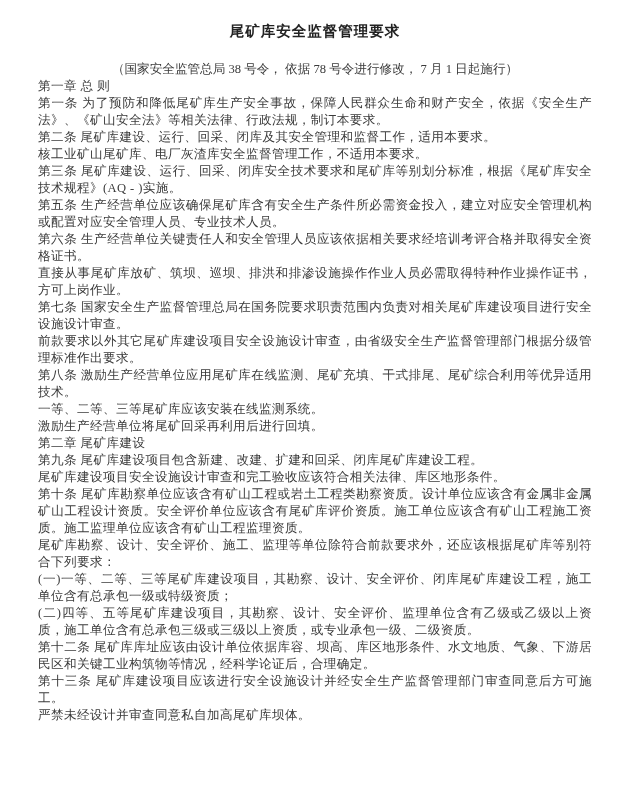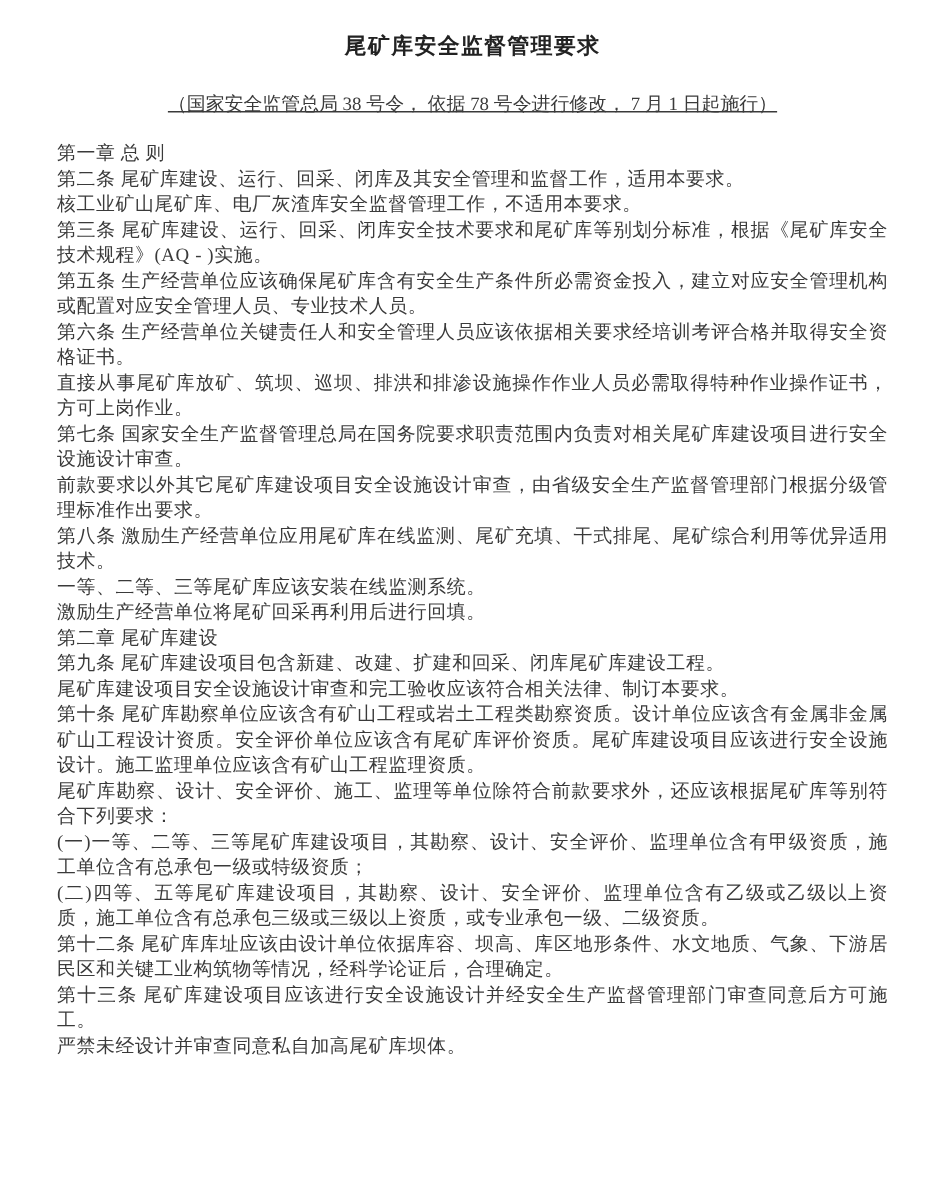--- a/index.html
+++ b/index.html
@@ -27,23 +27,22 @@
     font-size: 14.5px;
     line-height: 18px;
     color: #222222;
     letter-spacing: 1px;
     margin-bottom: 21px;
   }
   .subtitle {
     text-align: center;
     font-size: 12.6px;
     line-height: 17px;
-    margin-bottom: 16px;
+    margin-bottom: 0;
     white-space: nowrap;
-    text-decoration: underline;
   }
   .doc-body {
     font-size: 12.6px;
     line-height: 17px;
     text-align: justify;
     letter-spacing: 0.4px;
   }
   .doc-body p.para {
     margin: 0;
     padding: 0;
@@ -51,35 +50,36 @@
   }
 </style>
 </head>
 <body>
 
 <div class="page">
   <div class="title">尾矿库安全监督管理要求</div>
   <div class="subtitle">（国家安全监管总局 38 号令， 依据 78 号令进行修改， 7 月 1 日起施行）</div>
   <div class="doc-body">
       <p class="para">第一章 总 则</p>
+      <p class="para">第一条 为了预防和降低尾矿库生产安全事故，保障人民群众生命和财产安全，依据《安全生产法》、《矿山安全法》等相关法律、行政法规，制订本要求。</p>
       <p class="para">第二条 尾矿库建设、运行、回采、闭库及其安全管理和监督工作，适用本要求。</p>
       <p class="para">核工业矿山尾矿库、电厂灰渣库安全监督管理工作，不适用本要求。</p>
       <p class="para">第三条 尾矿库建设、运行、回采、闭库安全技术要求和尾矿库等别划分标准，根据《尾矿库安全技术规程》(AQ - )实施。</p>
       <p class="para">第五条 生产经营单位应该确保尾矿库含有安全生产条件所必需资金投入，建立对应安全管理机构或配置对应安全管理人员、专业技术人员。</p>
       <p class="para">第六条 生产经营单位关键责任人和安全管理人员应该依据相关要求经培训考评合格并取得安全资格证书。</p>
       <p class="para">直接从事尾矿库放矿、筑坝、巡坝、排洪和排渗设施操作作业人员必需取得特种作业操作证书，方可上岗作业。</p>
       <p class="para">第七条 国家安全生产监督管理总局在国务院要求职责范围内负责对相关尾矿库建设项目进行安全设施设计审查。</p>
       <p class="para">前款要求以外其它尾矿库建设项目安全设施设计审查，由省级安全生产监督管理部门根据分级管理标准作出要求。</p>
       <p class="para">第八条 激励生产经营单位应用尾矿库在线监测、尾矿充填、干式排尾、尾矿综合利用等优异适用技术。</p>
       <p class="para">一等、二等、三等尾矿库应该安装在线监测系统。</p>
       <p class="para">激励生产经营单位将尾矿回采再利用后进行回填。</p>
       <p class="para">第二章 尾矿库建设</p>
       <p class="para">第九条 尾矿库建设项目包含新建、改建、扩建和回采、闭库尾矿库建设工程。</p>
-      <p class="para">尾矿库建设项目安全设施设计审查和完工验收应该符合相关法律、制订本要求。</p>
-      <p class="para">第十条 尾矿库勘察单位应该含有矿山工程或岩土工程类勘察资质。设计单位应该含有金属非金属矿山工程设计资质。安全评价单位应该含有尾矿库评价资质。尾矿库建设项目应该进行安全设施设计。施工监理单位应该含有矿山工程监理资质。</p>
+      <p class="para">尾矿库建设项目安全设施设计审查和完工验收应该符合相关法律、库区地形条件。</p>
+      <p class="para">第十条 尾矿库勘察单位应该含有矿山工程或岩土工程类勘察资质。设计单位应该含有金属非金属矿山工程设计资质。安全评价单位应该含有尾矿库评价资质。施工单位应该含有矿山工程施工资质。施工监理单位应该含有矿山工程监理资质。</p>
       <p class="para">尾矿库勘察、设计、安全评价、施工、监理等单位除符合前款要求外，还应该根据尾矿库等别符合下列要求：</p>
-      <p class="para">(一)一等、二等、三等尾矿库建设项目，其勘察、设计、安全评价、监理单位含有甲级资质，施工单位含有总承包一级或特级资质；</p>
+      <p class="para">(一)一等、二等、三等尾矿库建设项目，其勘察、设计、安全评价、闭库尾矿库建设工程，施工单位含有总承包一级或特级资质；</p>
       <p class="para">(二)四等、五等尾矿库建设项目，其勘察、设计、安全评价、监理单位含有乙级或乙级以上资质，施工单位含有总承包三级或三级以上资质，或专业承包一级、二级资质。</p>
       <p class="para">第十二条 尾矿库库址应该由设计单位依据库容、坝高、库区地形条件、水文地质、气象、下游居民区和关键工业构筑物等情况，经科学论证后，合理确定。</p>
       <p class="para">第十三条 尾矿库建设项目应该进行安全设施设计并经安全生产监督管理部门审查同意后方可施工。</p>
       <p class="para">严禁未经设计并审查同意私自加高尾矿库坝体。</p>
     </div>
 </div>
 
 </body></html>

